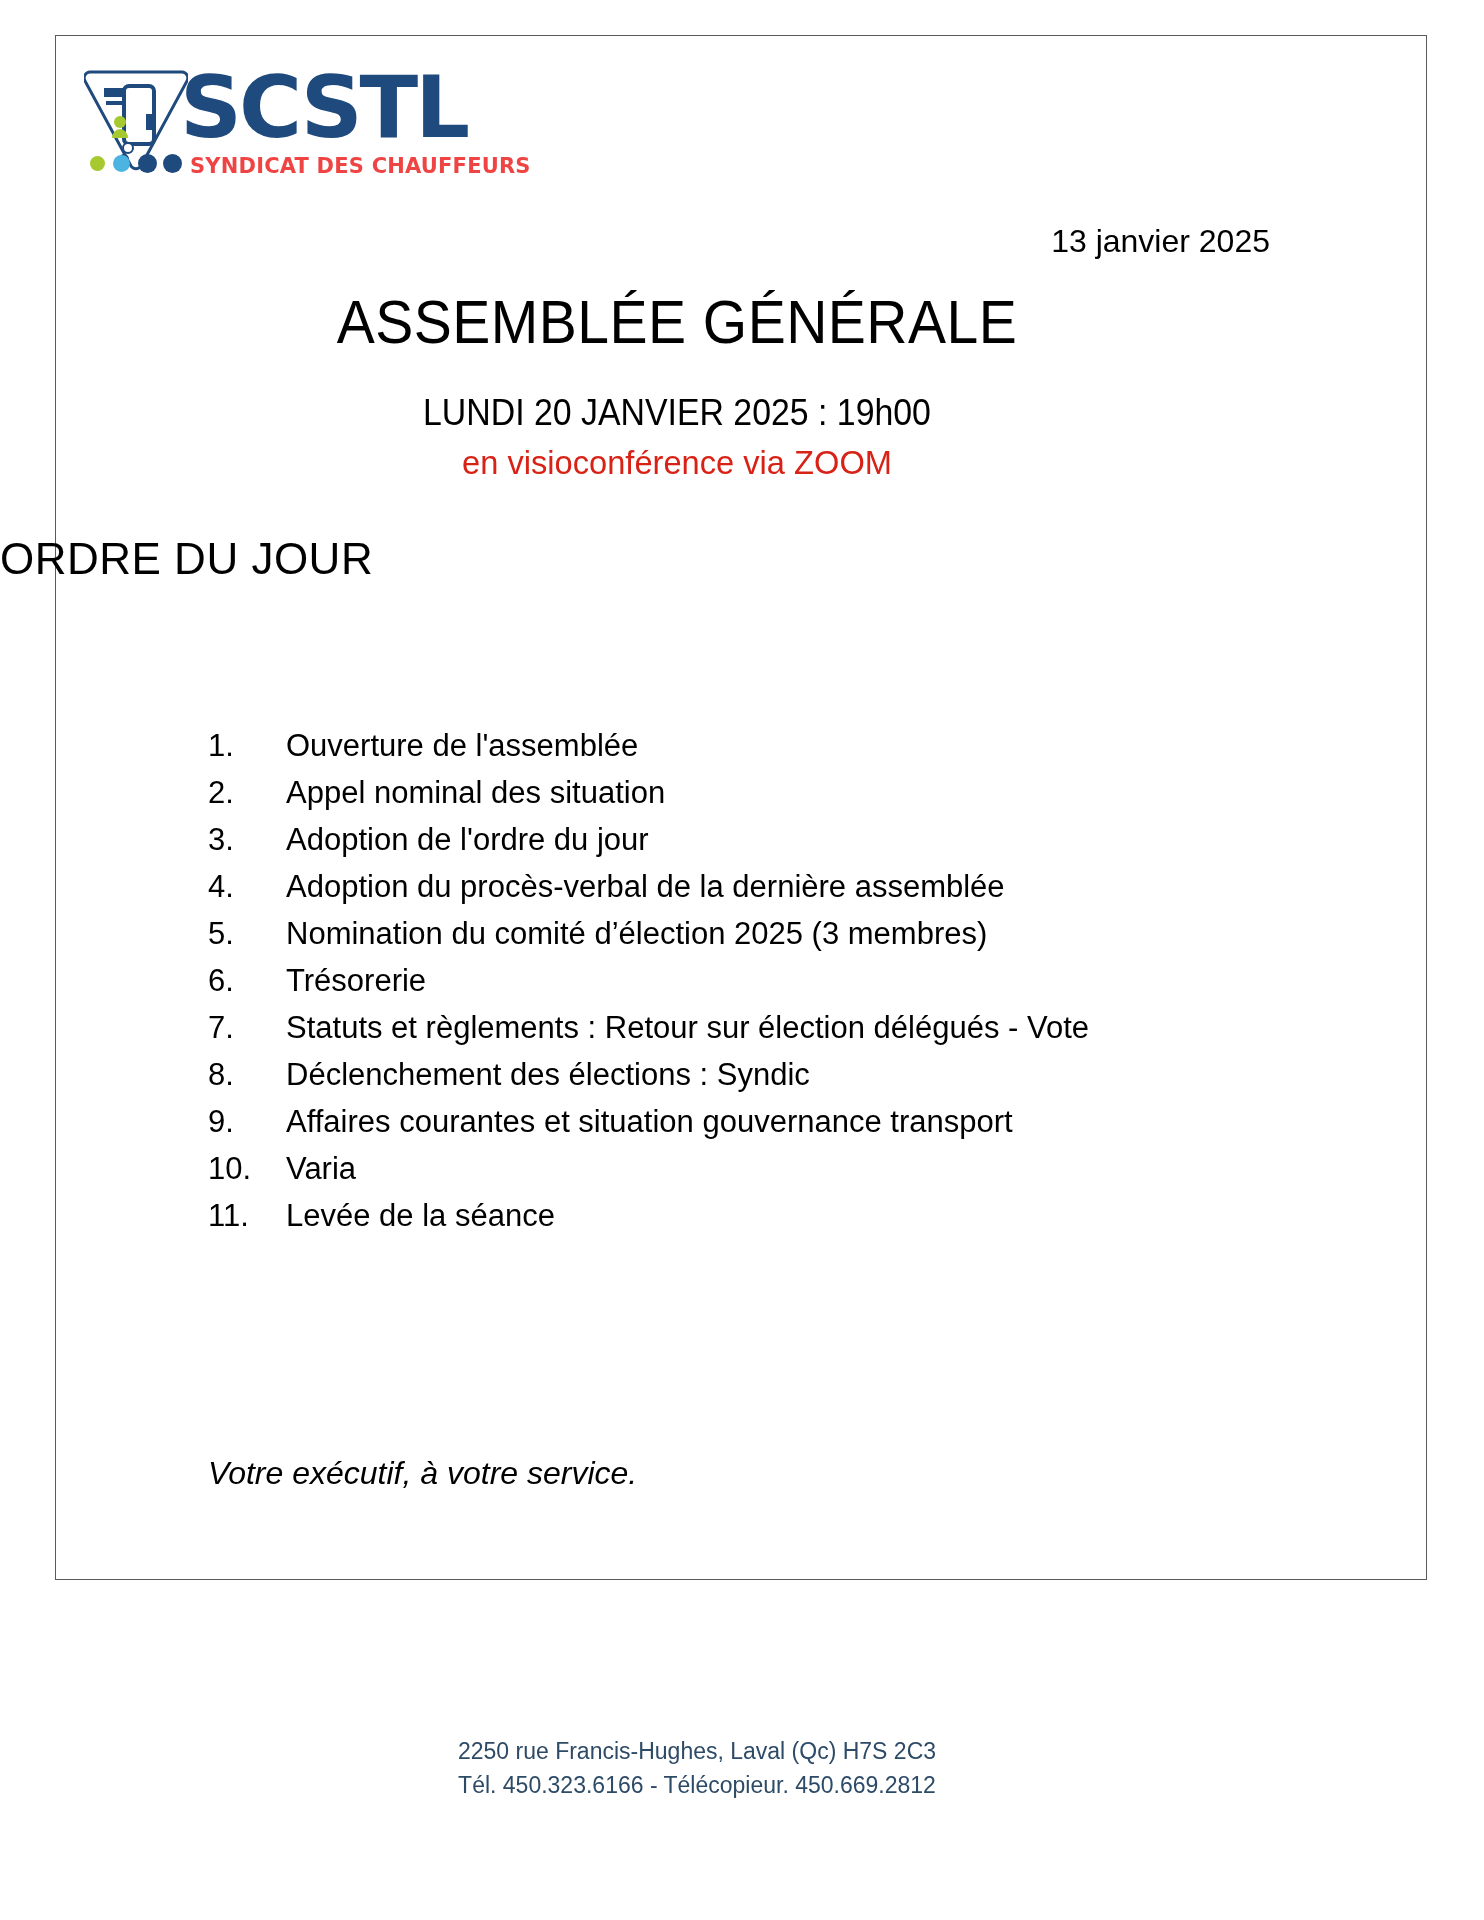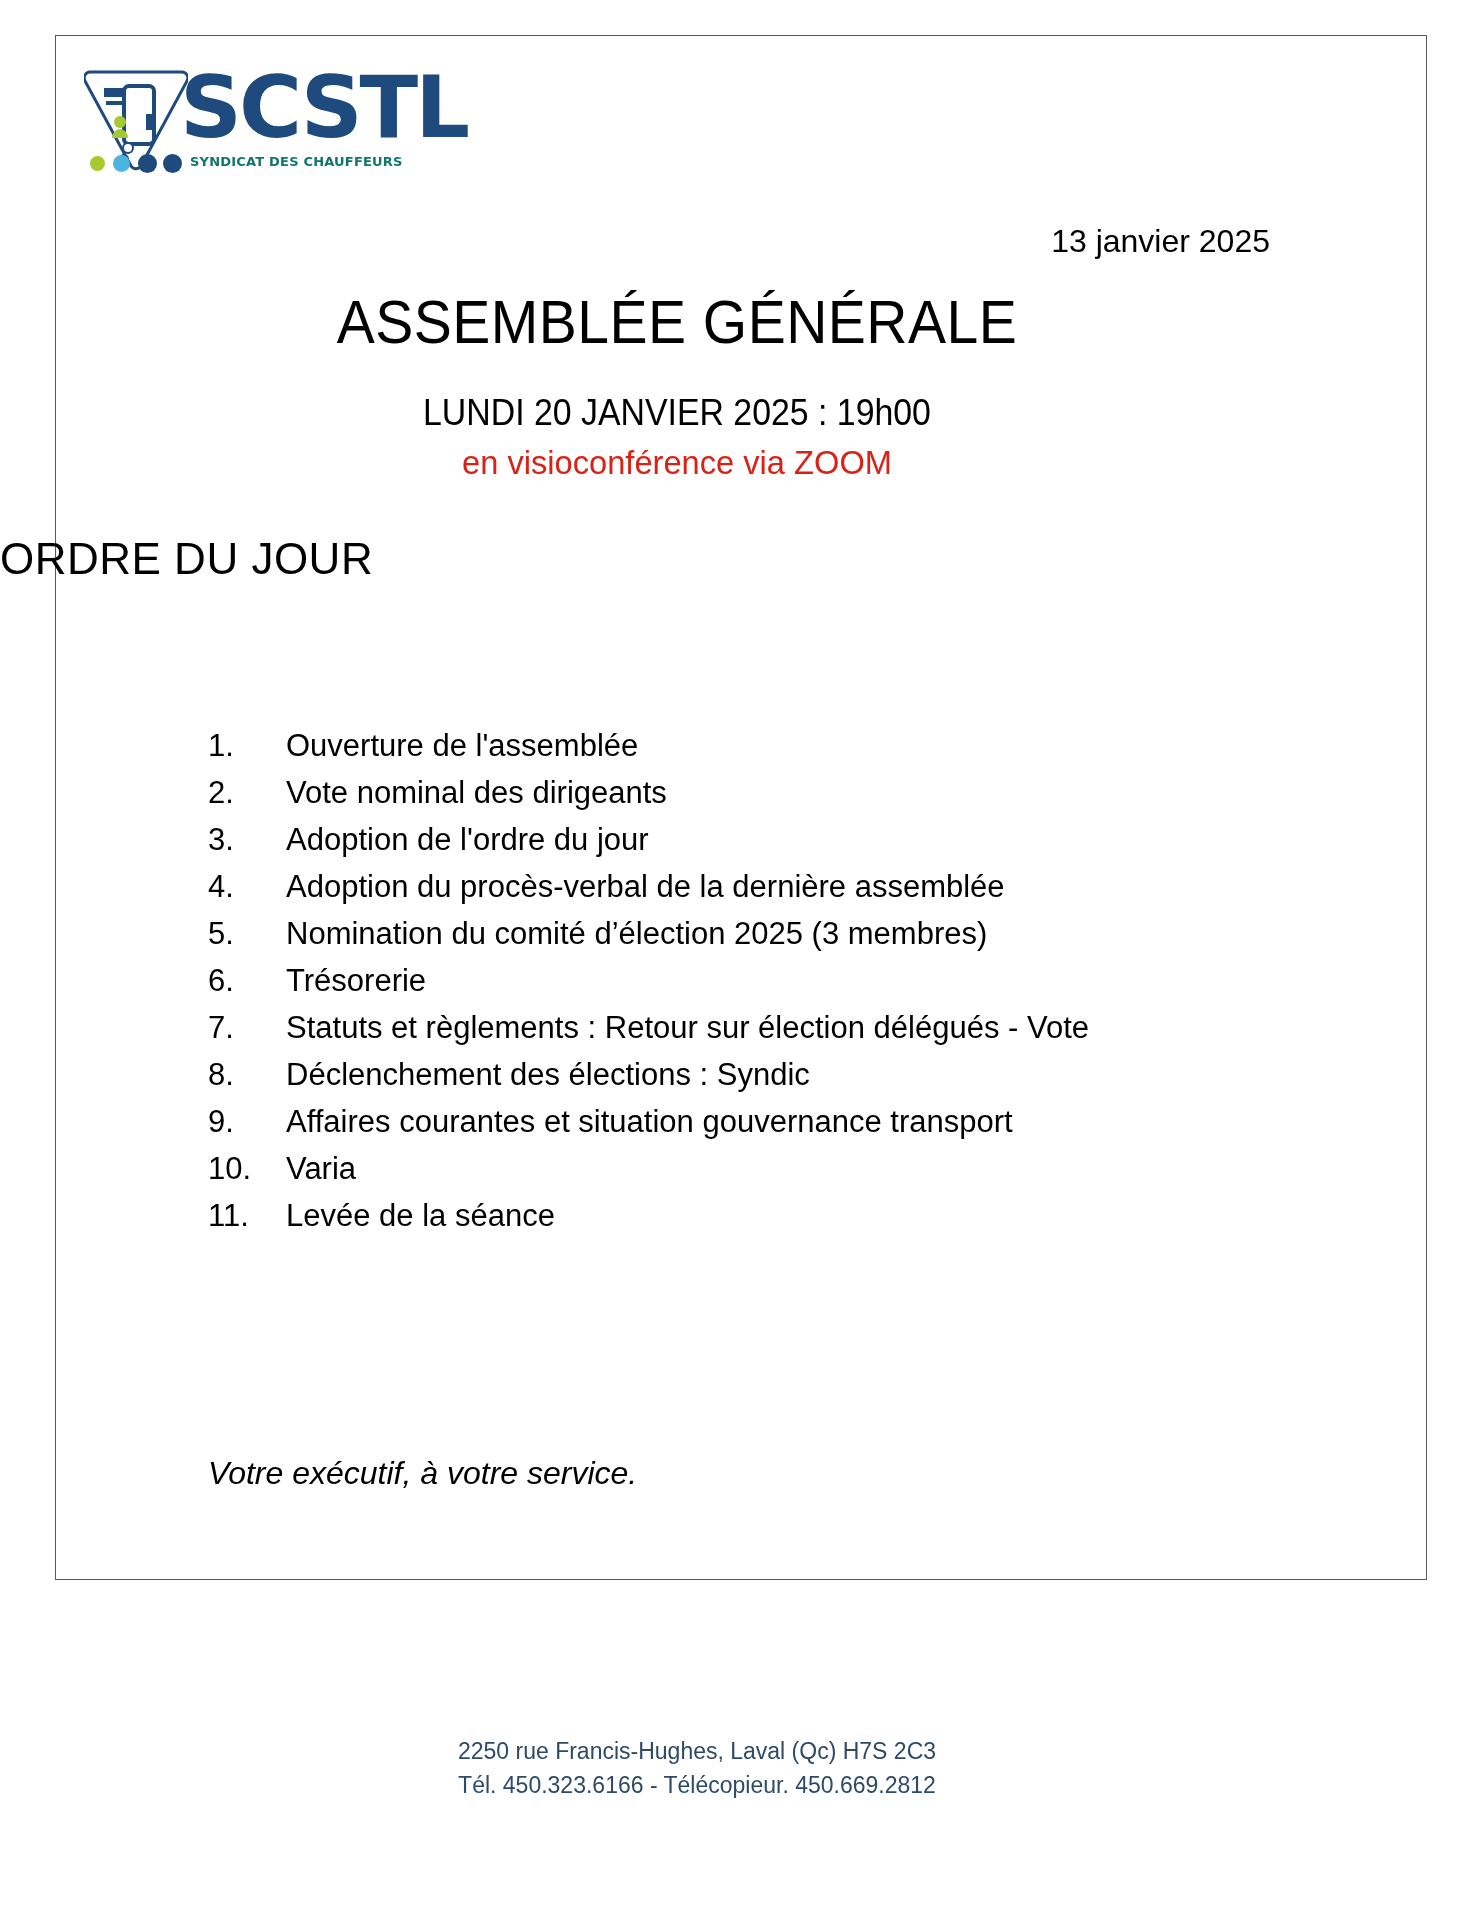--- a/index.html
+++ b/index.html
@@ -75,23 +75,23 @@
   .dot-green  { width: 15px; height: 15px; background: #a7c930; }
   .dot-cyan   { width: 17px; height: 17px; background: #4bb4e0; }
   .dot-navy-a { width: 19px; height: 19px; background: #1f4a7d; }
   .dot-navy-b { width: 19px; height: 19px; background: #1f4a7d; margin-left: -2px; }
   .logo-tagline {
     position: absolute;
     left: 106px;
     top: 92px;
     font-family: "DejaVu Sans", sans-serif;
     font-weight: 700;
-    font-size: 13px;
+    font-size: 21px;
     letter-spacing: 0.2px;
-    color: #0f766e;
+    color: #ef4444;
     white-space: nowrap;
   }
 
   
   .doc-date {
     position: absolute;
     right: 84px;
     top: 206px;
     font-size: 32px;
     color: #000;
@@ -236,21 +236,21 @@
   <div class="agenda-heading">ORDRE DU JOUR</div>
 
   <div class="agenda-list">
 
     <div class="agenda-row">
       <span class="agenda-num">1.</span>
       <span class="agenda-text">Ouverture de l'assemblée</span>
     </div>
     <div class="agenda-row">
       <span class="agenda-num">2.</span>
-      <span class="agenda-text">Vote nominal des dirigeants</span>
+      <span class="agenda-text">Appel nominal des situation</span>
     </div>
     <div class="agenda-row">
       <span class="agenda-num">3.</span>
       <span class="agenda-text">Adoption de l'ordre du jour</span>
     </div>
     <div class="agenda-row">
       <span class="agenda-num">4.</span>
       <span class="agenda-text">Adoption du procès-verbal de la dernière assemblée</span>
     </div>
     <div class="agenda-row">

